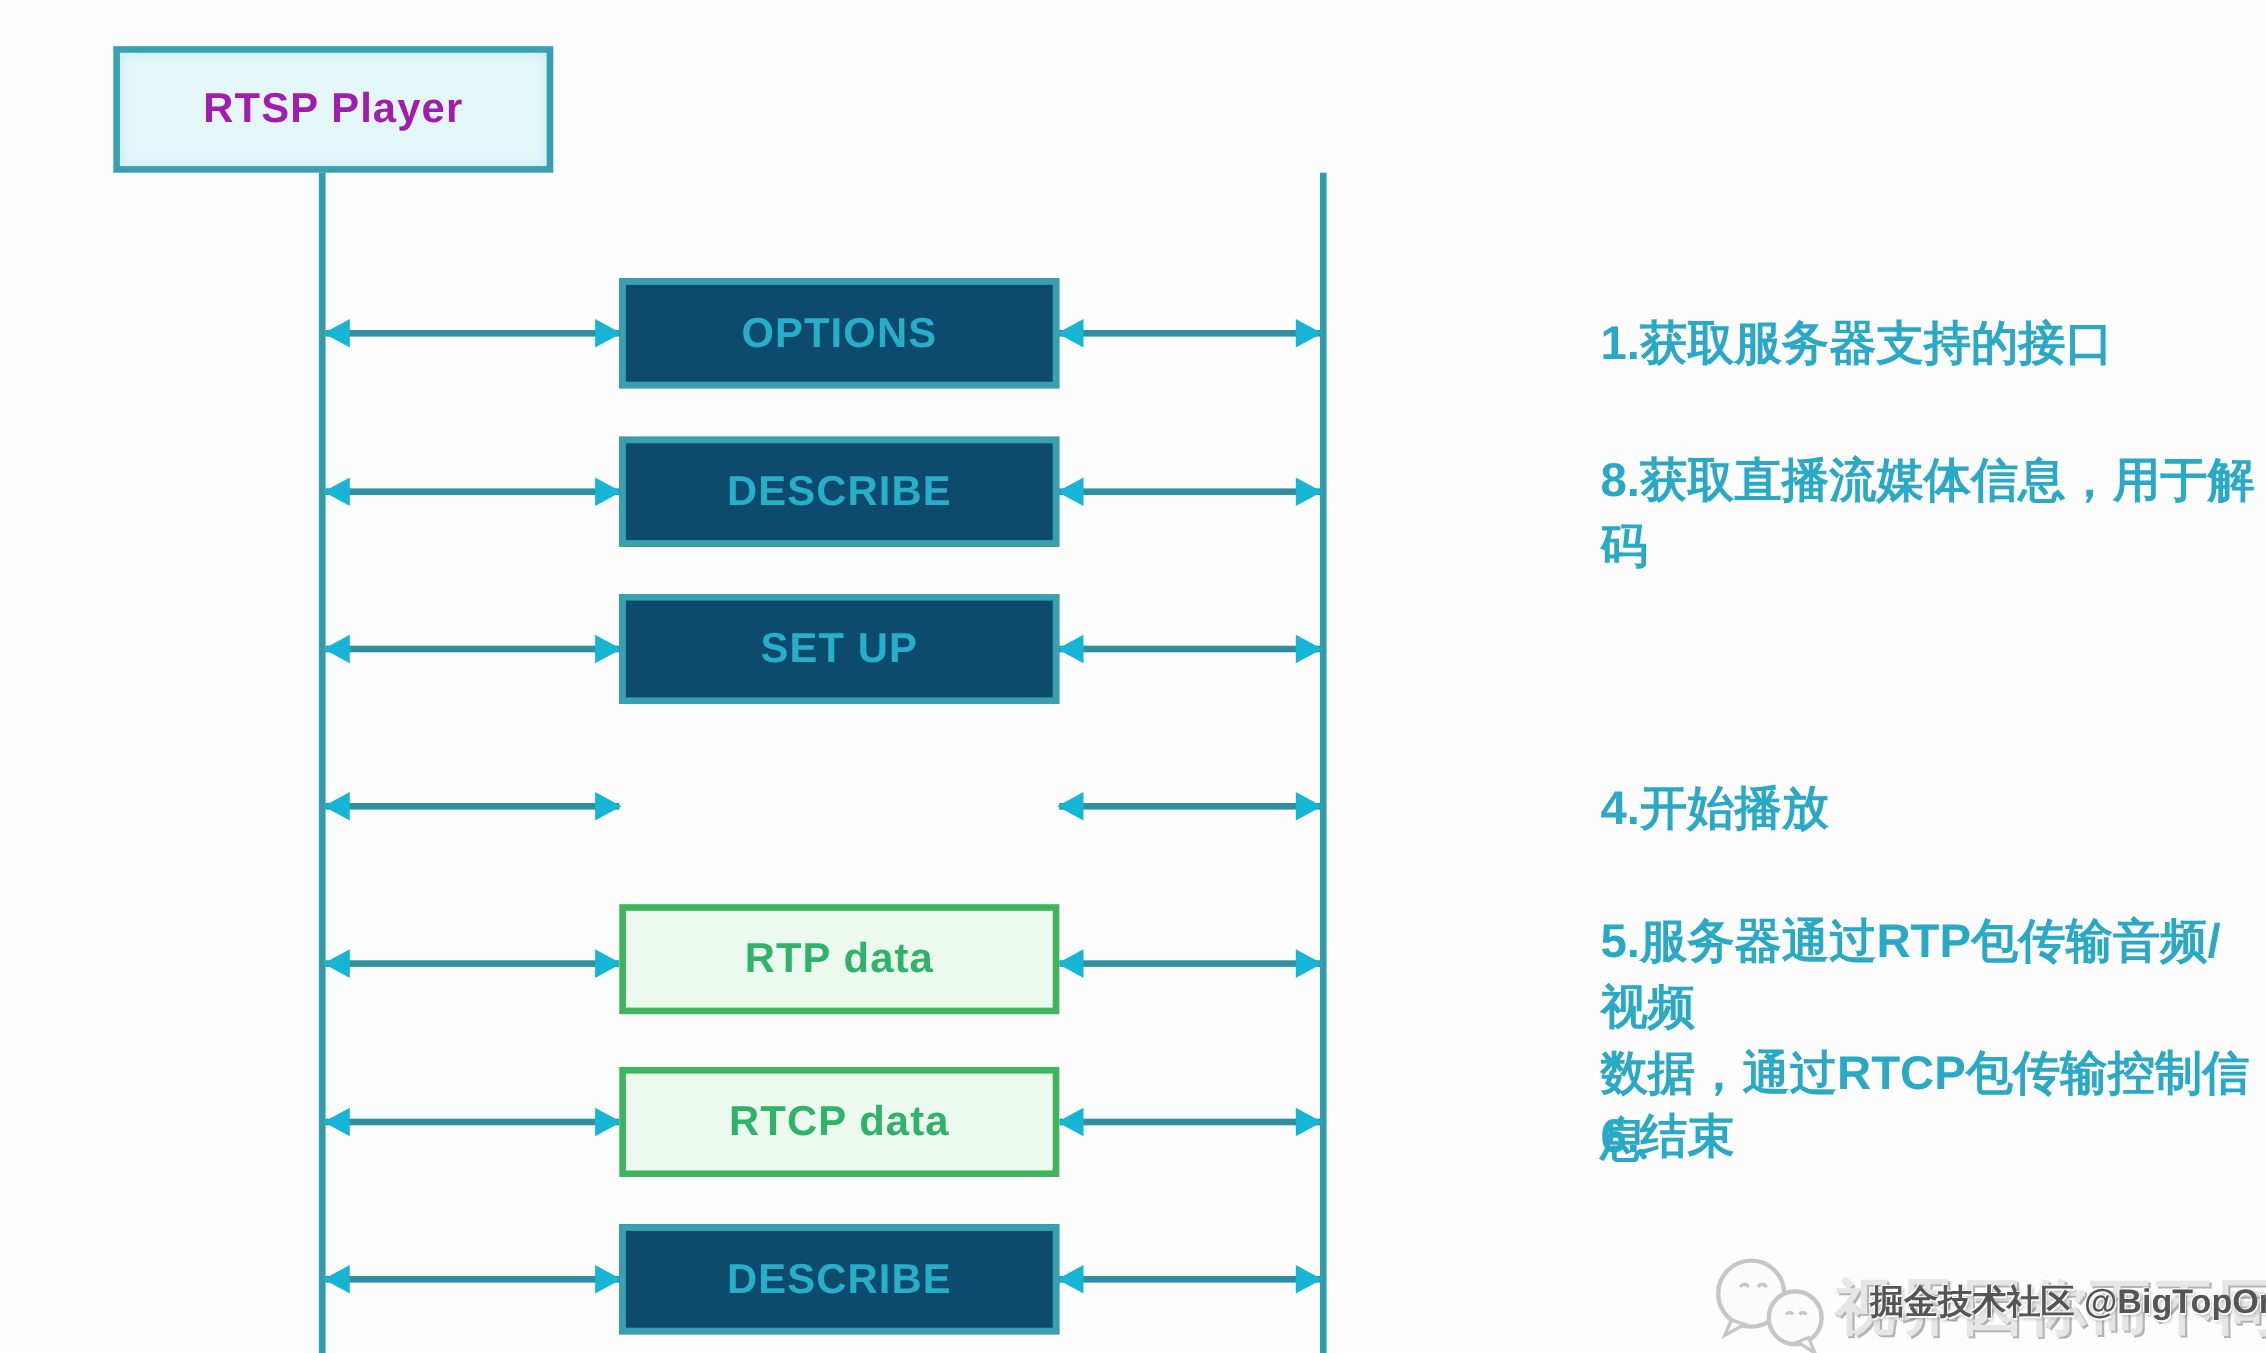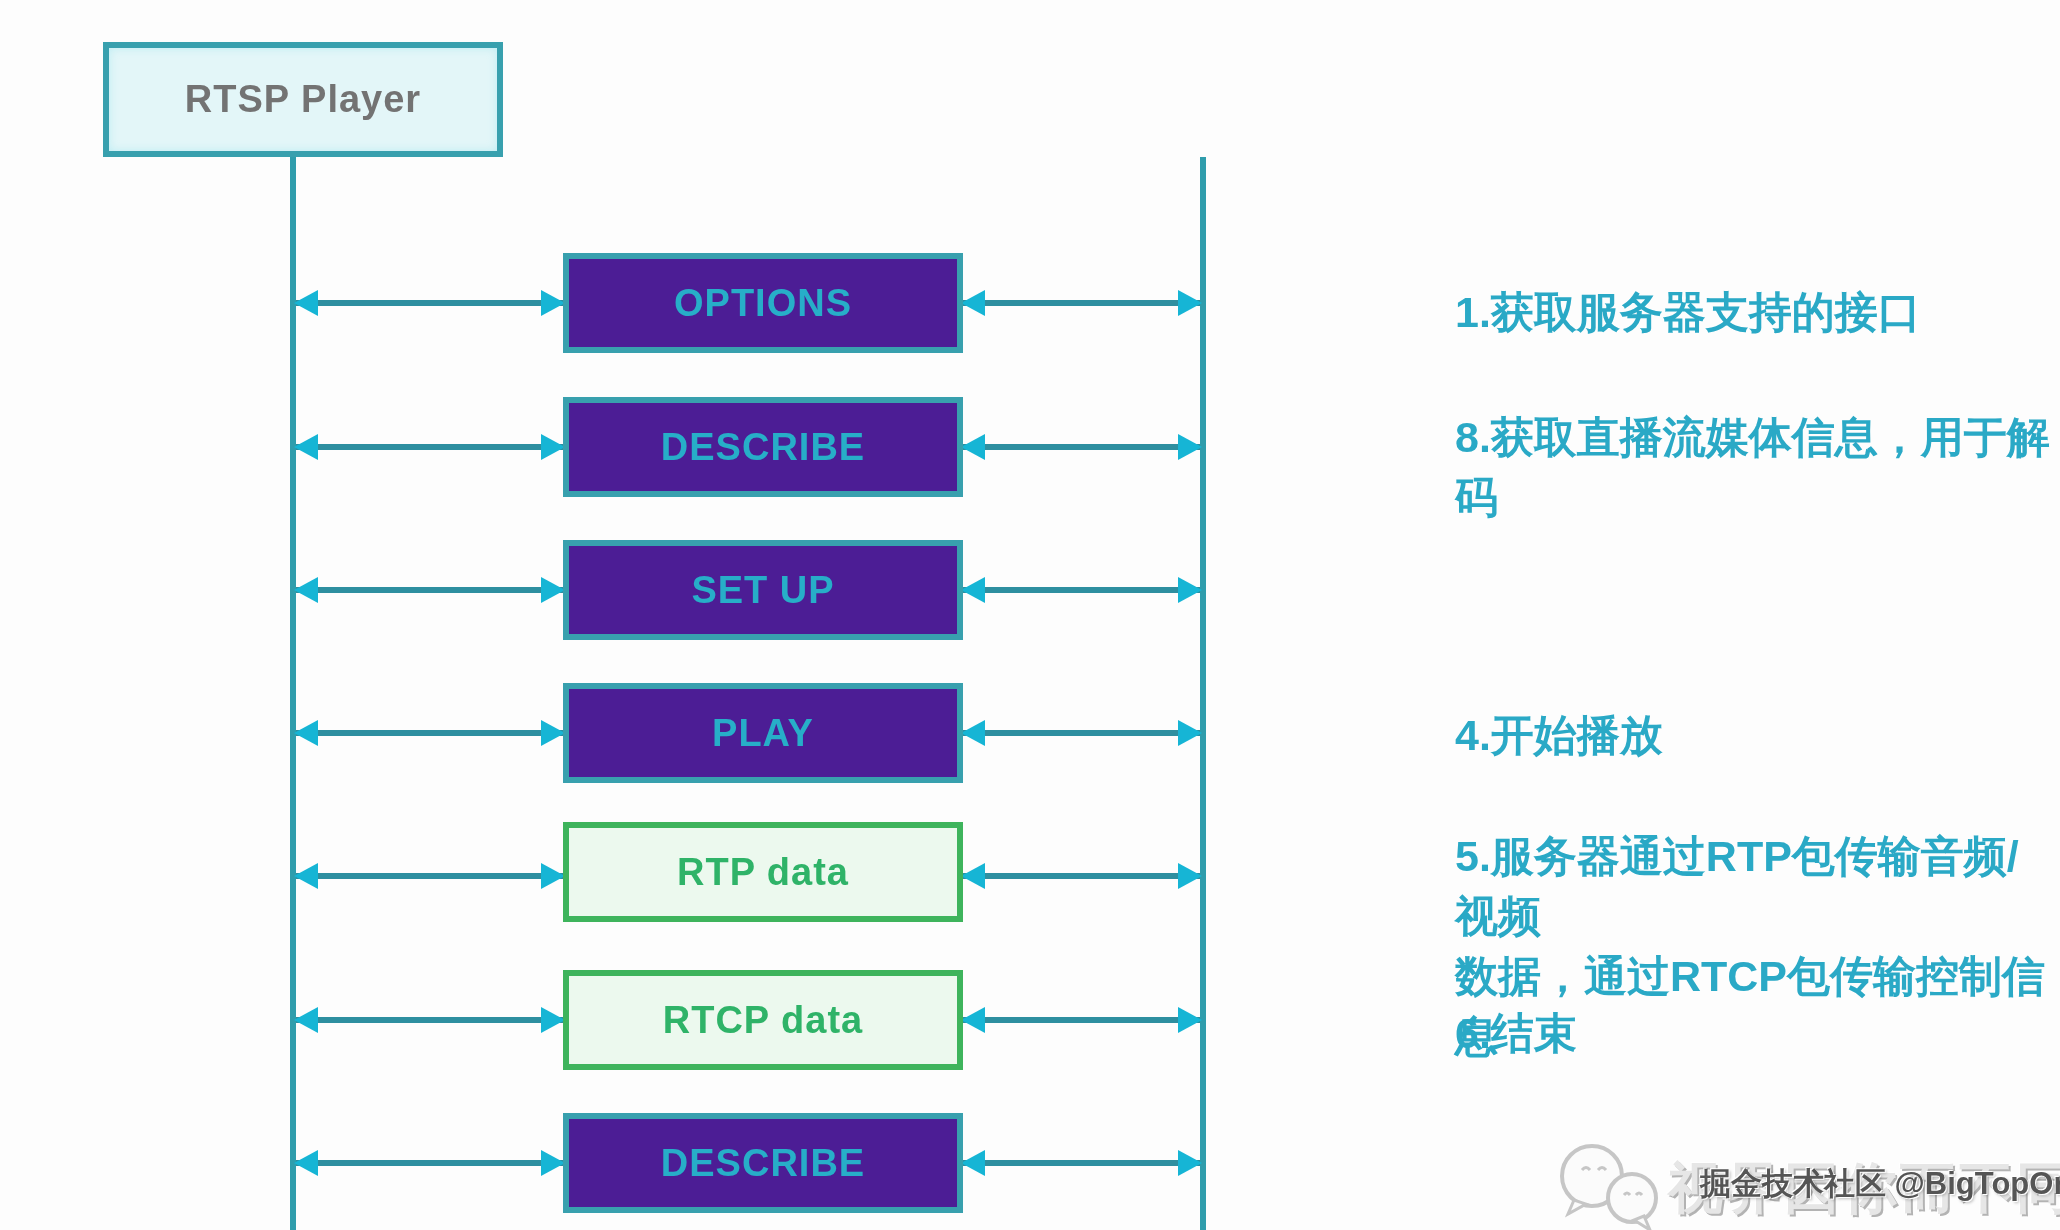--- a/index.html
+++ b/index.html
@@ -10,34 +10,34 @@
     overflow:hidden;
     font-family:"Liberation Sans", sans-serif;
   }
   
   .entity{
     position:absolute;
     width:388px;height:103px;
     border:6px solid #38a0ae;
     background:#e3f6f8;
     display:flex;align-items:center;justify-content:center;
-    color:#737373;
+    color:#a21caf;
     font-size:38px;font-weight:700;letter-spacing:1px;
     box-shadow:0 0 10px rgba(120,220,235,.35) inset;
   }
   .entity.player{left:103px;top:42px;}
   .entity.server{left:1000px;top:42px;height:101px;}
   
   .lifeline{position:absolute;width:6px;background:#2f9dac;top:157px;height:1073px;}
   .lifeline.player{left:290px;}
   .lifeline.server{left:1200px;}
   
   .msg{
     position:absolute;left:563px;width:388px;height:88px;
-    border:6px solid #38a0ae;background:#4c1d95;
+    border:6px solid #38a0ae;background:#0c4a6e;
     display:flex;align-items:center;justify-content:center;
     font-size:38px;font-weight:700;letter-spacing:1px;color:#27aec8;
   }
   .msg.green{border-color:#3eb45c;background:#ecf9ee;color:#2fb368;}
   
   .arrow{position:absolute;height:6px;background:#2e8fa0;}
   .arrow::before,.arrow::after{content:"";position:absolute;top:-10px;width:0;height:0;
     border-top:13px solid transparent;border-bottom:13px solid transparent;}
   .arrow::before{left:-2px;border-right:24px solid #16b5d5;}
   .arrow::after{right:-2px;border-left:24px solid #16b5d5;}
@@ -81,21 +81,20 @@
   <div class="arrow l" style="top:444px"></div>
   <div class="arrow r" style="top:444px"></div>
   <div class="msg" style="top:397px">DESCRIBE</div>
 
   <div class="arrow l" style="top:587px"></div>
   <div class="arrow r" style="top:587px"></div>
   <div class="msg" style="top:540px">SET UP</div>
 
   <div class="arrow l" style="top:730px"></div>
   <div class="arrow r" style="top:730px"></div>
-  <div class="msg" style="top:683px">PLAY</div>
 
   <div class="arrow l" style="top:873px"></div>
   <div class="arrow r" style="top:873px"></div>
   <div class="msg green" style="top:822px">RTP data</div>
 
   <div class="arrow l" style="top:1017px"></div>
   <div class="arrow r" style="top:1017px"></div>
   <div class="msg green" style="top:970px">RTCP data</div>
 
   <div class="arrow l" style="top:1160px"></div>

